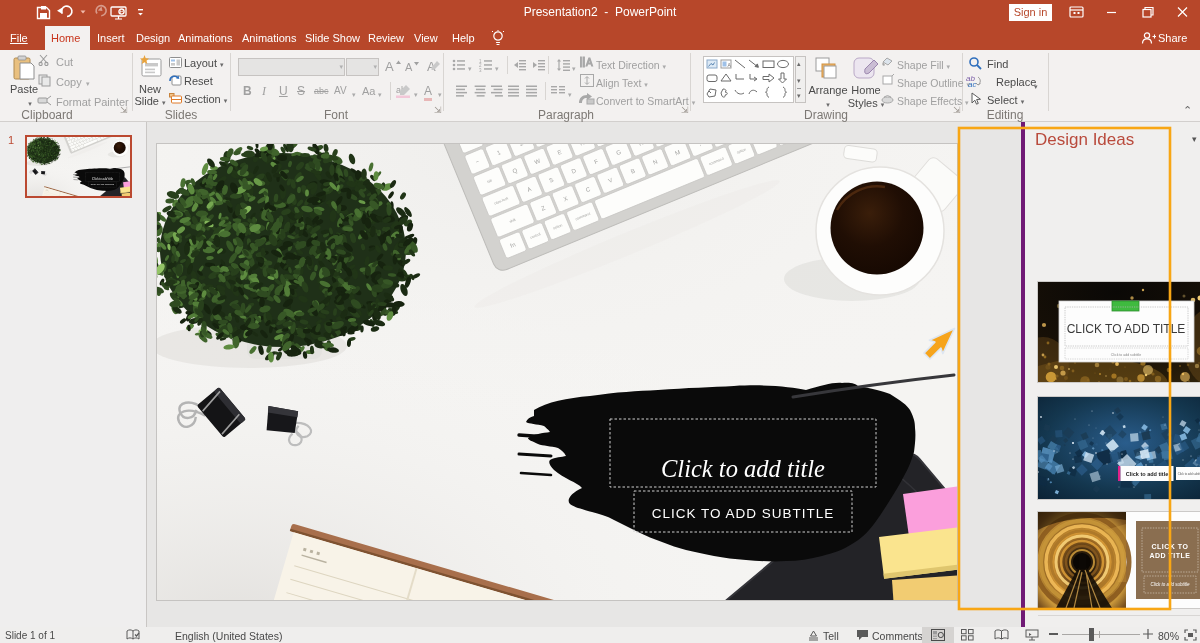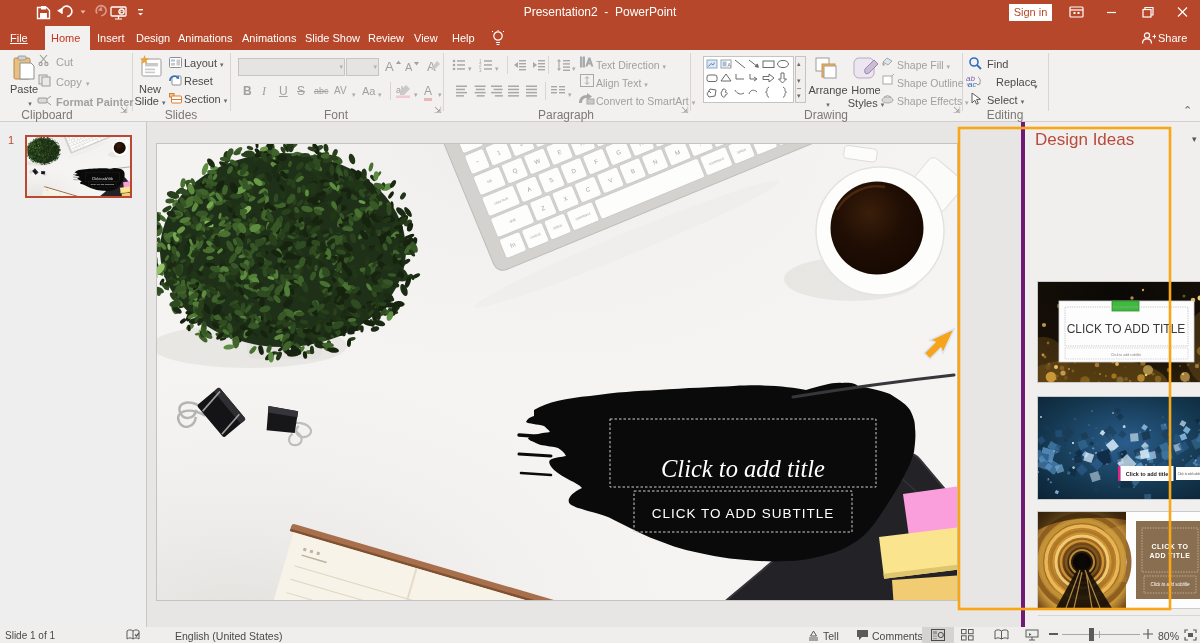--- a/index.html
+++ b/index.html
@@ -133,21 +133,21 @@
       </g>
     </svg>
     <div class="rtxt rgray" style="left:56px;top:76px;">Copy</div>
     <div class="rtxt" style="left:86px;top:76px;"><span class="cargray">▾</span></div>
     <svg class="abs" style="left:37px;top:94px" width="16" height="13" viewBox="0 0 16 13">
       <g>
         <rect x="1" y="4" width="9" height="5" rx="1" fill="#d9d9d9" stroke="#9b9b9b"></rect>
         <path d="M10 5 l4-3 M10 8 l4 3" stroke="#9b9b9b" fill="none"></path>
       </g>
     </svg>
-    <div class="rtxt rgray" style="left:56px;top:96px;font-weight:bold;">Format Painter</div>
+    <div class="rtxt rgray" style="left:56px;top:96px;">Format Painter</div>
     <svg class="abs" style="left:139px;top:55px" width="24" height="24" viewBox="0 0 24 24">
 <rect x="3" y="4" width="19" height="17" rx="1.5" fill="#fff" stroke="#9b9b9b"></rect>
 <rect x="6" y="8" width="13" height="3.4" fill="#c9c9c9"></rect>
       <rect x="6" y="13.6" width="10" height="1.6" fill="#c9c9c9"></rect>
       <rect x="6" y="16.6" width="10" height="1.6" fill="#c9c9c9"></rect>
 <g fill="#e8a33d">
         <path d="M5.5 0 l1.2 3.2 3.3 0.4 -2.5 2.2 0.8 3.2 -2.8-1.8 -2.8 1.8 0.8-3.2 -2.5-2.2 3.3-0.4 z"></path>
       </g>
 </svg>
     <div class="rtxt" style="left:130px;top:83px;width:40px;text-align:center">New</div>

